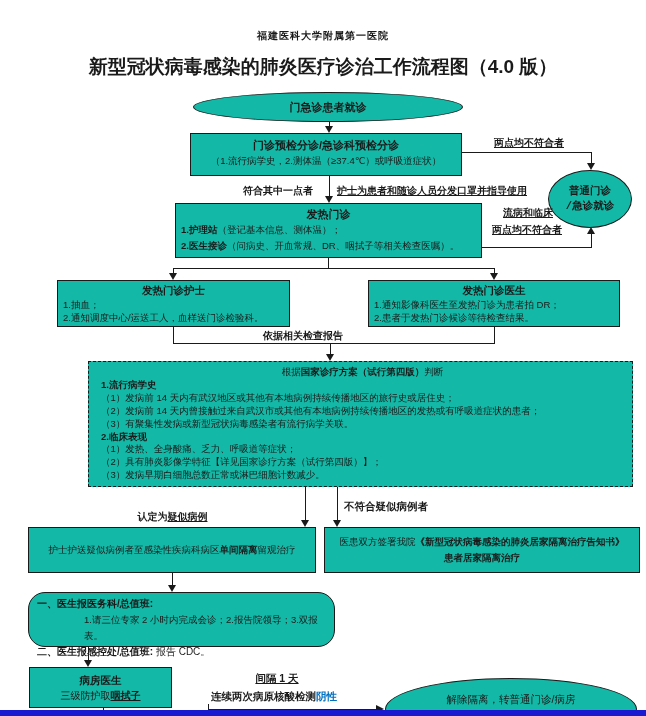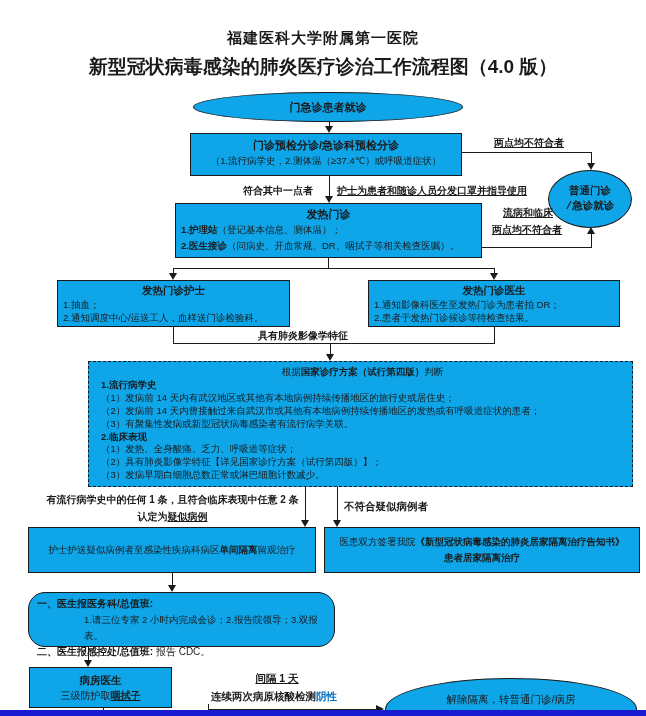--- a/index.html
+++ b/index.html
@@ -1,20 +1,20 @@
 <!DOCTYPE html>
 <html><head>
 <meta charset="utf-8">
 <style>
   html,body{margin:0;padding:0;background:#fff;}
   body{font-family:"Liberation Sans","DejaVu Sans",sans-serif;color:#1a1a1a;}
   .page{position:relative;width:646px;height:716px;background:#ffffff;overflow:hidden;}
-  .ttl1{position:absolute;left:0;top:29px;width:100%;text-align:center;font-size:15px;font-weight:bold;letter-spacing:1px;}
+  .ttl1{position:absolute;left:0;top:29px;width:100%;text-align:center;font-size:10px;font-weight:bold;letter-spacing:1px;}
   .ttl2{position:absolute;left:0;top:54px;width:100%;text-align:center;font-size:19px;font-weight:bold;}
-  .node{position:absolute;border:1.5px solid #1a1a1a;background:#0ea5e9;box-sizing:border-box;}
+  .node{position:absolute;border:1.5px solid #1a1a1a;background:#14b8a6;box-sizing:border-box;}
   .ellipse{border-radius:50%;display:flex;flex-direction:column;justify-content:center;align-items:center;text-align:center;}
   .dashed{border:1.5px dashed #1a1a1a;}
   .vl,.hl{position:absolute;background:#1a1a1a;}
   .ah{position:absolute;width:0;height:0;}
   .ah.down{border-left:4px solid transparent;border-right:4px solid transparent;border-top:7px solid #1a1a1a;}
   .ah.up{border-left:4px solid transparent;border-right:4px solid transparent;border-bottom:7px solid #1a1a1a;}
   .ah.right{border-top:4px solid transparent;border-bottom:4px solid transparent;border-left:8px solid #1a1a1a;}
   .lbl{position:absolute;white-space:nowrap;font-size:10px;}
   .b{font-weight:bold;}
   .u{text-decoration:underline;}
@@ -90,21 +90,21 @@
 
   <div class="node" style="left:368px;top:280px;width:252px;height:47px;padding-top:2px;">
     <div class="nt">发热门诊医生</div>
     <div class="it">1.通知影像科医生至发热门诊为患者拍 DR；</div>
     <div class="it">2.患者于发热门诊候诊等待检查结果。</div>
   </div>
 
   <div class="vl" style="left:173px;top:327px;width:1px;height:16px;"></div>
   <div class="vl" style="left:494px;top:327px;width:1px;height:16px;"></div>
   <div class="hl" style="left:173px;top:343px;width:322px;height:1px;"></div>
-  <div class="lbl b" style="left:303px;top:329px;transform:translateX(-50%);">具有肺炎影像学特征</div>
+  <div class="lbl b" style="left:303px;top:329px;transform:translateX(-50%);">依据相关检查报告</div>
   <div class="vl" style="left:330px;top:344px;width:1px;height:11px;"></div>
   <div class="ah down" style="left:326px;top:354px;"></div>
 
   <div class="node dashed" style="left:88px;top:361px;width:545px;height:126px;padding:4px 8px 0 12px;">
     <div class="jline" style="text-align:center;">
       <span>根据</span><span class="b">国家诊疗方案（试行第四版）</span><span>判断</span>
     </div>
     <div class="jline b">1.流行病学史</div>
     <div class="jline">（1）发病前 14 天内有武汉地区或其他有本地病例持续传播地区的旅行史或居住史；</div>
     <div class="jline">（2）发病前 14 天内曾接触过来自武汉市或其他有本地病例持续传播地区的发热或有呼吸道症状的患者；</div>
@@ -114,21 +114,21 @@
     <div class="jline">（2）具有肺炎影像学特征【详见国家诊疗方案（试行第四版）】；</div>
     <div class="jline">（3）发病早期白细胞总数正常或淋巴细胞计数减少。</div>
   </div>
 
   <div class="vl" style="left:305px;top:487px;width:1px;height:34px;"></div>
   <div class="ah down" style="left:301px;top:520px;"></div>
   <div class="vl" style="left:337px;top:487px;width:1px;height:34px;"></div>
   <div class="ah down" style="left:333px;top:520px;"></div>
 
   <div class="lbl b" style="left:30px;top:491px;width:285px;text-align:center;white-space:normal;line-height:17px;">
-    <span>有流行病学史中的任何 1 条，且符合临床表现中任意 2 条</span><br>
+    <br>
     <span>认定为</span><span class="u">疑似病例</span>
   </div>
   <div class="lbl b" style="left:344px;top:500px;font-size:10.5px;">不符合疑似病例者</div>
 
   <div class="node ctr" style="left:28px;top:527px;width:288px;height:46px;font-size:9.5px;">
     <div>
       <span>护士护送疑似病例者至感染性疾病科病区</span><span class="b">单间隔离</span><span>留观治疗</span>
     </div>
   </div>
 

